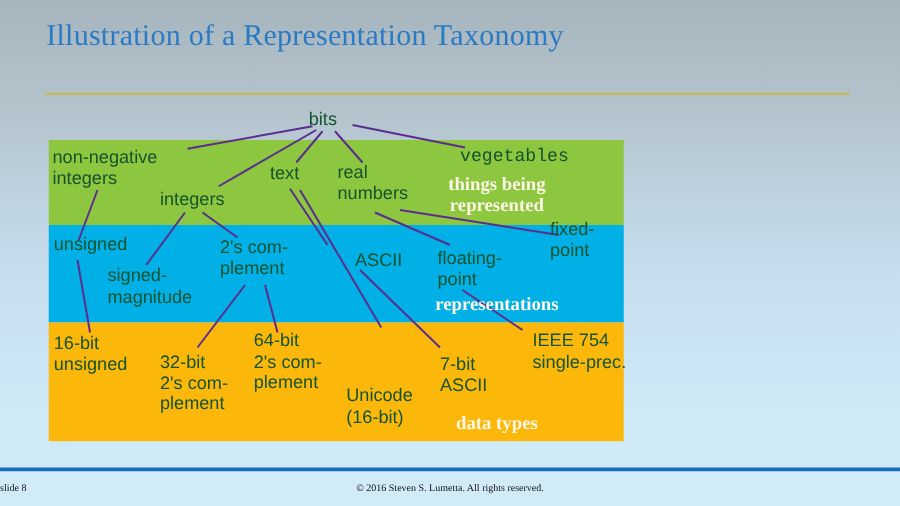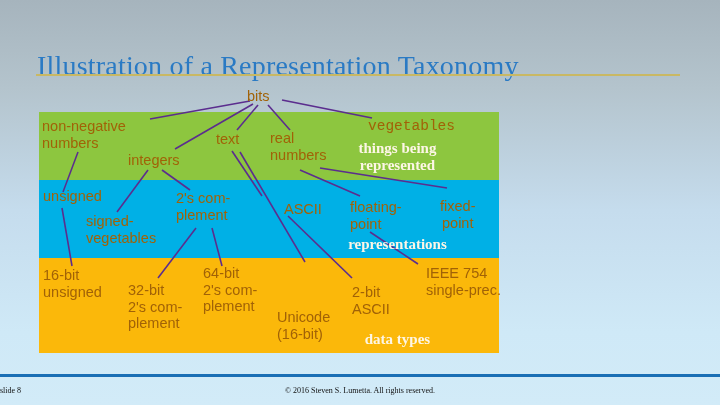--- a/index.html
+++ b/index.html
@@ -6,42 +6,42 @@
   body{
     width:720px;height:405px;overflow:hidden;
     font-family:"Liberation Sans", sans-serif;
     background:linear-gradient(to bottom,#a6b4bd 0%,#b4c4cd 22%,#c5dced 52%,#cfe9f7 82%,#d2ebf8 100%);
     position:relative;
   }
   #slide{position:absolute;inset:0;}
 
   
   .title{
-    position:absolute;left:37px;top:50px;
+    position:absolute;left:37px;top:16px;
     font-family:"Liberation Serif", serif;
-    font-size:28px;color:#2a7ac4;letter-spacing:.2px;
+    font-size:24px;color:#2a7ac4;letter-spacing:.2px;
     white-space:nowrap;
   }
   .title-rule{
     position:absolute;left:36px;top:74px;width:644px;height:2px;
     background:#c9b863;
   }
 
   
   .diagram{position:absolute;left:0;top:0;width:720px;height:372px;}
   .band{position:absolute;left:39px;width:460px;}
   .band-green {top:112px;height:68px;background:#8dc63f;}
   .band-cyan  {top:180px;height:78px;background:#00b0e6;}
   .band-orange{top:258px;height:95px;background:#fbb80a;}
 
   svg.links{position:absolute;left:0;top:0;width:720px;height:372px;overflow:visible;}
   svg.links line{stroke:#5b2d8e;stroke-width:1.6;}
 
   .node{
-    position:absolute;color:#a16207;font-size:14.5px;line-height:16.5px;
+    position:absolute;color:#14532d;font-size:14.5px;line-height:16.5px;
     font-family:"Liberation Sans", sans-serif;white-space:pre-line;
   }
   .band-label{
     position:absolute;color:#fdf6e6;
     font-family:"Liberation Serif", serif;font-weight:bold;
     font-size:15px;line-height:17px;text-align:center;white-space:pre-line;
   }
 
   
   .footer-rule{position:absolute;left:0;top:374px;width:720px;height:3px;background:#1a6fb5;}
@@ -92,49 +92,49 @@
       <line x1="212" y1="228" x2="222" y2="266"></line>
 
       <line x1="288" y1="216" x2="352" y2="278"></line>
 
       <line x1="370" y1="232" x2="418" y2="264"></line>
     </svg>
 
     <div class="node" style="left:247px;top:88px;">bits</div>
 
     <div class="node" style="left:42px;top:118px;">non-negative
-numbers</div>
+integers</div>
     <div class="node" style="left:128px;top:152px;">integers</div>
     <div class="node" style="left:216px;top:131px;">text</div>
     <div class="node" style="left:270px;top:130px;">real
 numbers</div>
     <div class="node" style="left:368px;top:118px;font-family:Liberation Mono, monospace;">vegetables</div>
 
     <div class="node" style="left:43px;top:188px;">unsigned</div>
     <div class="node" style="left:86px;top:213px;">signed-
-vegetables</div>
+magnitude</div>
     <div class="node" style="left:176px;top:190px;">2's com-
 plement</div>
     <div class="node" style="left:284px;top:201px;">ASCII</div>
     <div class="node" style="left:350px;top:199px;">floating-
 point</div>
-    <div class="node" style="left:440px;top:198px;text-align:center;">fixed-
+    <div class="node" style="left:440px;top:176px;">fixed-
 point</div>
 
     <div class="node" style="left:43px;top:267px;">16-bit
 unsigned</div>
     <div class="node" style="left:128px;top:282px;">32-bit
 2's com-
 plement</div>
     <div class="node" style="left:203px;top:265px;">64-bit
 2's com-
 plement</div>
     <div class="node" style="left:277px;top:309px;">Unicode
 (16-bit)</div>
-    <div class="node" style="left:352px;top:284px;">2-bit
+    <div class="node" style="left:352px;top:284px;">7-bit
 ASCII</div>
     <div class="node" style="left:404px;top:265px;margin-left:22px;">IEEE 754
 single-prec.</div>
 
     <div class="band-label" style="left:299px;top:140px;width:197px;">things being
 represented</div>
     <div class="band-label" style="left:299px;top:236px;width:197px;">representations</div>
     <div class="band-label" style="left:299px;top:331px;width:197px;">data types</div>
 
   </div>

